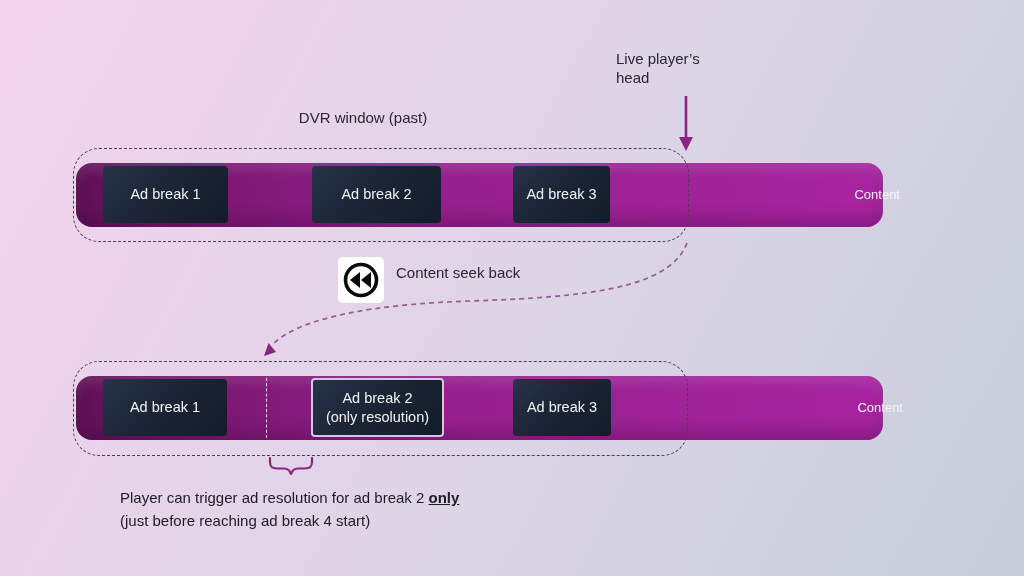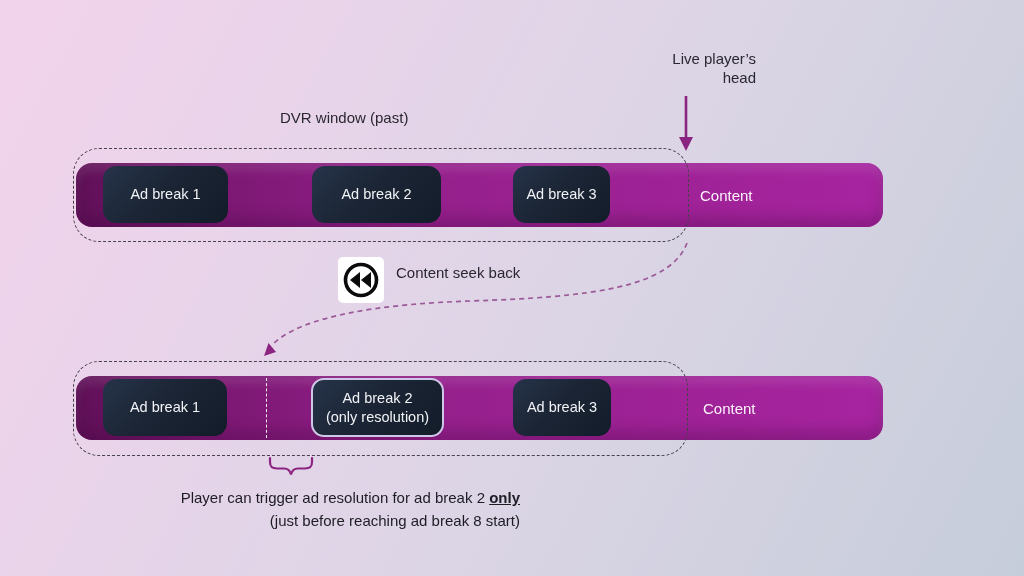--- a/index.html
+++ b/index.html
@@ -7,56 +7,56 @@
     position:relative;
     width:1024px;height:576px;
     overflow:hidden;
     font-family:"Liberation Sans","DejaVu Sans",sans-serif;
     background:linear-gradient(118deg,#f2d3ec 0%,#e8d4ea 28%,#dcd5e6 55%,#c6cdda 100%);
   }
   .abs{position:absolute;}
 
   
   .lbl{color:#2a2730;font-size:15px;line-height:1.25;}
-  .live-head{left:616px;top:50px;width:140px;text-align:right;white-space:pre-line;}
-  .dvr-label{left:280px;top:109px;width:166px;text-align:left;}
+  .live-head{left:616px;top:50px;width:140px;text-align:left;white-space:pre-line;}
+  .dvr-label{left:280px;top:109px;width:166px;text-align:center;}
   .seek-label{left:396px;top:264px;}
 
   
   .bar{
     left:76px;width:807px;height:64px;border-radius:16px;
     background:linear-gradient(to right,#5f1057 0%,#7c1873 18%,#95208c 45%,#a724a0 100%);
     box-shadow:inset 0 -10px 14px rgba(60,5,55,.25), inset 0 8px 10px rgba(255,255,255,.10);
   }
   .bar1{top:163px;}
   .bar2{top:376px;}
 
   .dashedbox{
     border:1.6px dashed #47424c;border-radius:26px;background:transparent;
   }
   .dbox1{left:73px;top:148px;width:614px;height:92px;}
   .dbox2{left:73px;top:361px;width:613px;height:93px;}
 
   .adbox{
     background:linear-gradient(135deg,#263349 0%,#1b2535 45%,#131c29 100%);
-    border-radius:13px;color:#f2f3f6;font-size:14.5px;
+    border-radius:4px;color:#f2f3f6;font-size:14.5px;
     display:flex;align-items:center;justify-content:center;text-align:center;
     line-height:1.3;
   }
   .adbox.bordered{border:2px solid #cfc7e6;}
 
-  .content-label{color:#fbf2fa;font-size:15px;text-align:left;width:200px;}
+  .content-label{color:#fbf2fa;font-size:13px;text-align:right;width:200px;}
 
   .divider{
     left:266px;top:378px;height:60px;width:0;
     border-left:1.8px dashed #f4eff7;
   }
 
   .note{
-    left:120px;top:487px;width:400px;text-align:right;
+    left:120px;top:487px;width:400px;text-align:left;
     color:#1d1c23;font-size:15px;line-height:1.5;
   }
   .note .emph{font-weight:bold;text-decoration:underline;}
 
   .overlay{left:0;top:0;pointer-events:none;}
   .rewind{left:338px;top:257px;}
 </style>
 </head>
 <body>
 
@@ -101,21 +101,21 @@
     <svg width="46" height="46" viewBox="0 0 46 46">
       <rect x="0" y="0" width="46" height="46" rx="5" fill="#ffffff"></rect>
       <circle cx="23" cy="23" r="15.5" fill="none" stroke="#0b0b0b" stroke-width="3.6"></circle>
       <polygon points="22,15 22,31 12,23" fill="#0b0b0b"></polygon>
       <polygon points="33,15 33,31 23,23" fill="#0b0b0b"></polygon>
     </svg>
   </div>
 
   <div class="abs note">
     <span>Player can trigger ad resolution for ad break 2 </span><span class="emph">only</span><br>
-    <span>(just before reaching ad break 8 start)</span>
+    <span>(just before reaching ad break 4 start)</span>
   </div>
 
   <svg class="abs overlay" width="1024" height="576" viewBox="0 0 1024 576">
 
     <g>
       <line x1="686" y1="96" x2="686" y2="139" stroke="#8b2481" stroke-width="2.6"></line>
       <polygon points="679,137 693,137 686,151" fill="#8b2481"></polygon>
     </g>
 
     <g>

